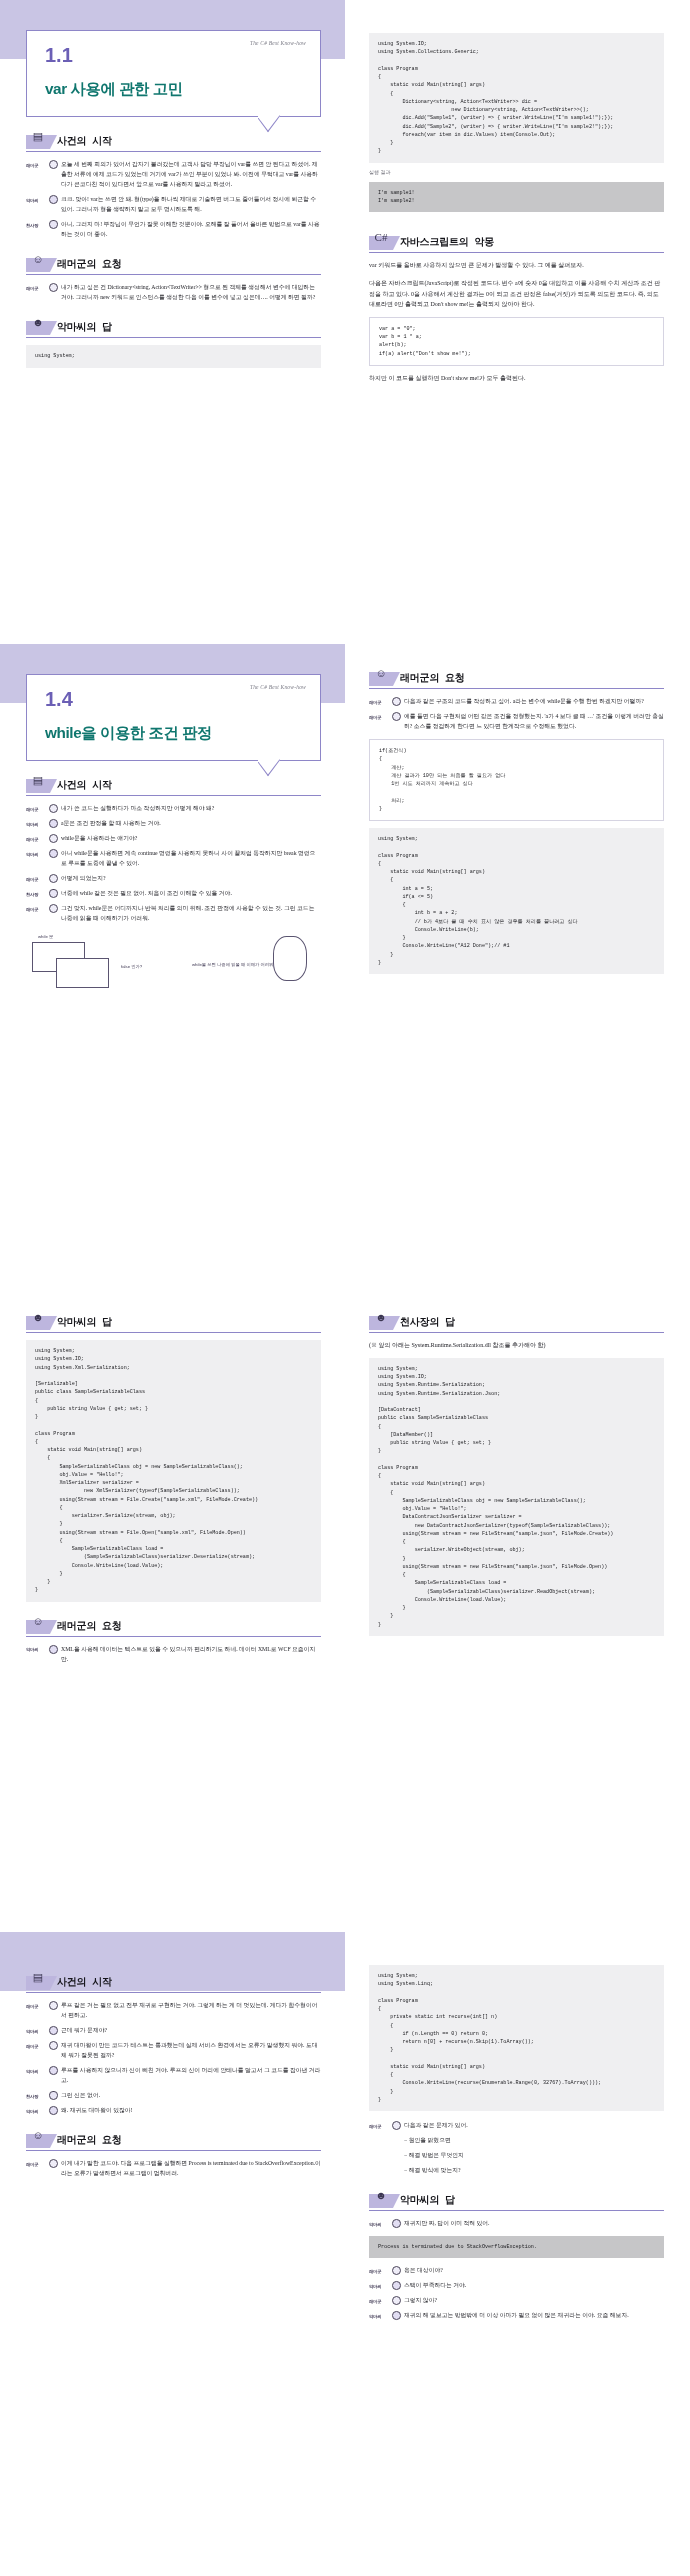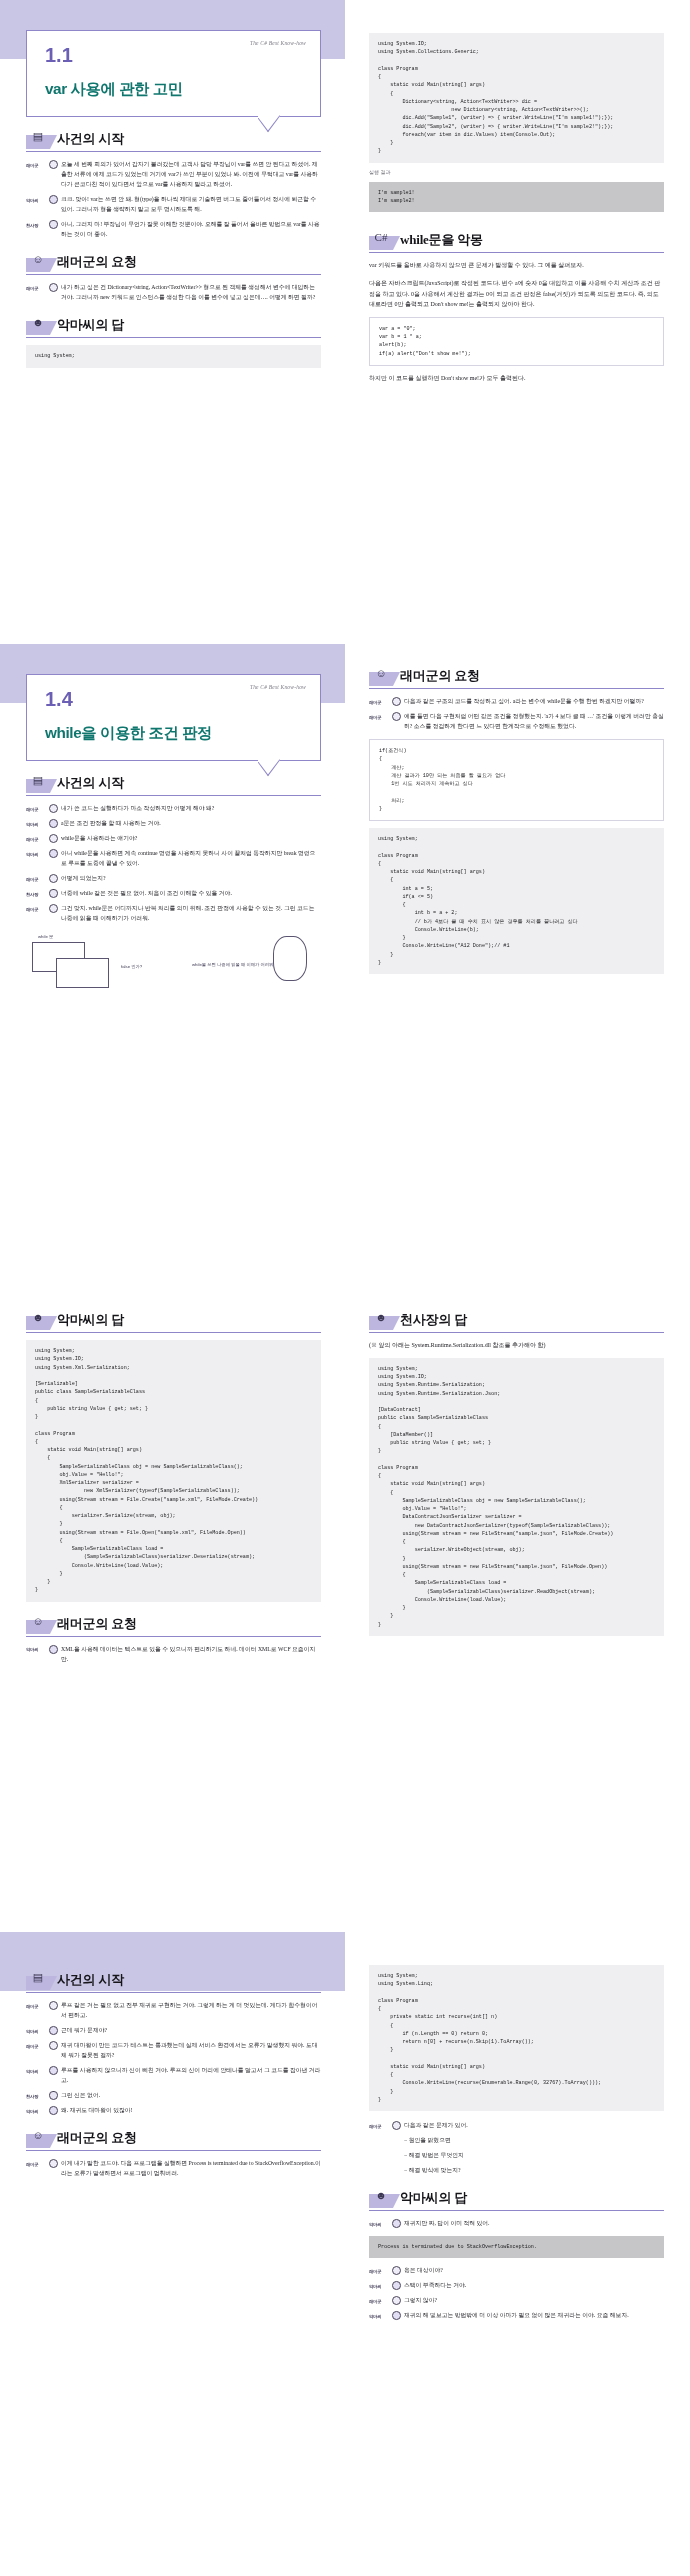--- a/index.html
+++ b/index.html
@@ -62,22 +62,22 @@
   .sec-badge:after{
     content:""; position:absolute; right:-7px; top:0; border-top:14px solid #bdb6de;
     border-right:7px solid transparent;
   }
   .sec-badge .ic {
     position:absolute; left:2px; top:-9px; width:20px; height:20px;
     display:flex; align-items:center; justify-content:center;
     font-size:11px; color:#3a3550;
   }
   .sec-title {
-    font-family:Liberation Serif, serif; font-weight:bold;
-    font-size:13px; color:#15151a; letter-spacing:-0.2px; padding-bottom:1px;
+    font-family:Liberation Mono, monospace; font-weight:bold;
+    font-size:10px; color:#15151a; letter-spacing:-0.2px; padding-bottom:1px;
   }
   .sec-rule { height:1.2px; background:#8e86c8; margin-top:2px; }
 
   
   .dlg { margin-top:8px; }
   .line { display:flex; margin-bottom:5px; font-size:5.8px; line-height:1.72;
           color:#1d1d23; }
   .who { flex:0 0 23px; font-family:"Liberation Sans", sans-serif;
          font-weight:bold; font-size:4.3px; color:#3b3550; padding-top:1.5px;
          letter-spacing:-0.2px; }
@@ -208,21 +208,21 @@
     }
 }</div>
         <div class="cap">실행 결과</div>
         <div class="code outcap">I'm sample1!
 I'm sample2!</div>
         <div class="sec" style="margin-top:22px">
           <div class="sec-head">
             <span class="sec-badge">
               <span class="ic">C#</span>
             </span>
-            <span class="sec-title">while문을 악몽</span>
+            <span class="sec-title">자바스크립트의 악몽</span>
           </div>
           <div class="sec-rule"></div>
         </div>
         <p class="para">var 키워드를 올바로 사용하지 않으면 큰 문제가 발생할 수 있다. 그 예를 살펴보자.</p>
         <p class="para">다음은 자바스크립트(JavaScript)로 작성된 코드다. 변수 a에 숫자 0을 대입하고 이를 사용해 수치 계산과 조건 판정을 하고 있다. 0을 사용해서 계산한 결과는 0이 되고 조건 판정은 false(거짓)가 되도록 의도한 코드다. 즉, 의도대로라면 0만 출력되고 Don't show me!는 출력되지 않아야 한다.</p>
         <div class="code bordered">var a = "0";
 var b = 1 * a;
 alert(b);
 if(a) alert("Don't show me!");</div>
         <p class="para">하지만 이 코드를 실행하면 Don't show me!가 모두 출력된다.</p>

